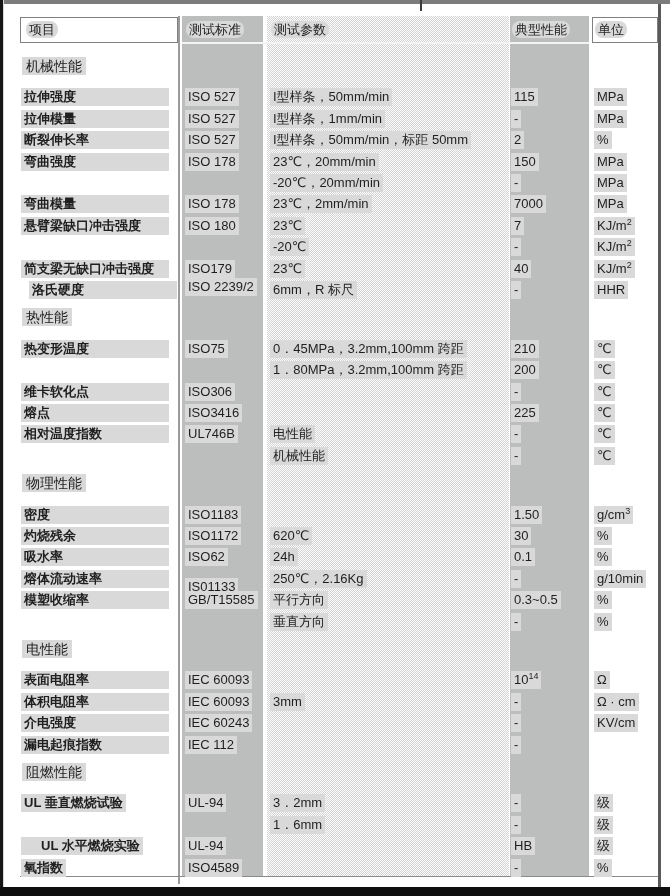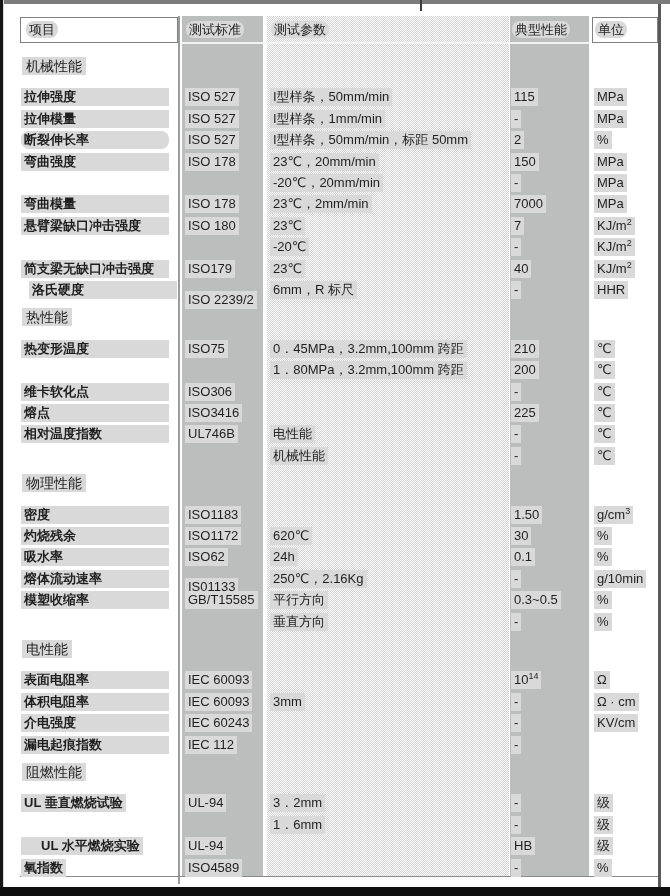--- a/index.html
+++ b/index.html
@@ -70,21 +70,21 @@
       <div class="cell name full" style="left: 21px; top: 88.4px;">拉伸强度</div>
       <div class="cell " style="left: 185px; top: 88.4px;">ISO 527</div>
       <div class="cell " style="left: 270px; top: 88.4px;">I型样条，50mm/min</div>
       <div class="cell " style="left: 511px; top: 88.4px;">115</div>
       <div class="cell " style="left: 594px; top: 88.4px;">MPa</div>
       <div class="cell name full" style="left: 21px; top: 109.8px;">拉伸模量</div>
       <div class="cell " style="left: 185px; top: 109.8px;">ISO 527</div>
       <div class="cell " style="left: 270px; top: 109.8px;">I型样条，1mm/min</div>
       <div class="cell " style="left: 511px; top: 109.8px;">-</div>
       <div class="cell " style="left: 594px; top: 109.8px;">MPa</div>
-      <div class="cell name full" style="left: 21px; top: 131.2px; border-radius: 8px;">断裂伸长率</div>
+      <div class="cell name full" style="left: 21px; top: 131.2px;">断裂伸长率</div>
       <div class="cell " style="left: 185px; top: 131.2px;">ISO 527</div>
       <div class="cell " style="left: 270px; top: 131.2px;">I型样条，50mm/min，标距 50mm</div>
       <div class="cell " style="left: 511px; top: 131.2px;">2</div>
       <div class="cell " style="left: 594px; top: 131.2px;">%</div>
       <div class="cell name full" style="left: 21px; top: 152.6px;">弯曲强度</div>
       <div class="cell " style="left: 185px; top: 152.6px;">ISO 178</div>
       <div class="cell " style="left: 270px; top: 152.6px;">23℃，20mm/min</div>
       <div class="cell " style="left: 511px; top: 152.6px;">150</div>
       <div class="cell " style="left: 594px; top: 152.6px;">MPa</div>
       <div class="cell " style="left: 270px; top: 174px;">-20℃，20mm/min</div>
@@ -102,21 +102,21 @@
       <div class="cell " style="left: 594px; top: 216.8px;">KJ/m<sup>2</sup></div>
       <div class="cell " style="left: 270px; top: 238.2px;">-20℃</div>
       <div class="cell " style="left: 511px; top: 238.2px;">-</div>
       <div class="cell " style="left: 594px; top: 238.2px;">KJ/m<sup>2</sup></div>
       <div class="cell name full" style="left: 21px; top: 259.6px;">简支梁无缺口冲击强度</div>
       <div class="cell " style="left: 185px; top: 259.6px;">ISO179</div>
       <div class="cell " style="left: 270px; top: 259.6px;">23℃</div>
       <div class="cell " style="left: 511px; top: 259.6px;">40</div>
       <div class="cell " style="left: 594px; top: 259.6px;">KJ/m<sup>2</sup></div>
       <div class="cell name full" style="left: 21px; top: 281px; margin-left: 8px;">洛氏硬度</div>
-      <div class="cell " style="left: 185px; top: 291px;">ISO 2239/2</div>
+      <div class="cell " style="left: 185px; top: 278px;">ISO 2239/2</div>
       <div class="cell " style="left: 270px; top: 281px;">6mm，R 标尺</div>
       <div class="cell " style="left: 511px; top: 281px;">-</div>
       <div class="cell " style="left: 594px; top: 281px;">HHR</div>
       <div class="cell section" style="left: 22px; top: 308.4px;">热性能</div>
       <div class="cell name full" style="left: 21px; top: 339.8px;">热变形温度</div>
       <div class="cell " style="left: 185px; top: 339.8px;">ISO75</div>
       <div class="cell " style="left: 270px; top: 339.8px;">0．45MPa，3.2mm,100mm 跨距</div>
       <div class="cell " style="left: 511px; top: 339.8px;">210</div>
       <div class="cell " style="left: 594px; top: 339.8px;">℃</div>
       <div class="cell " style="left: 270px; top: 361.2px;">1．80MPa，3.2mm,100mm 跨距</div>

